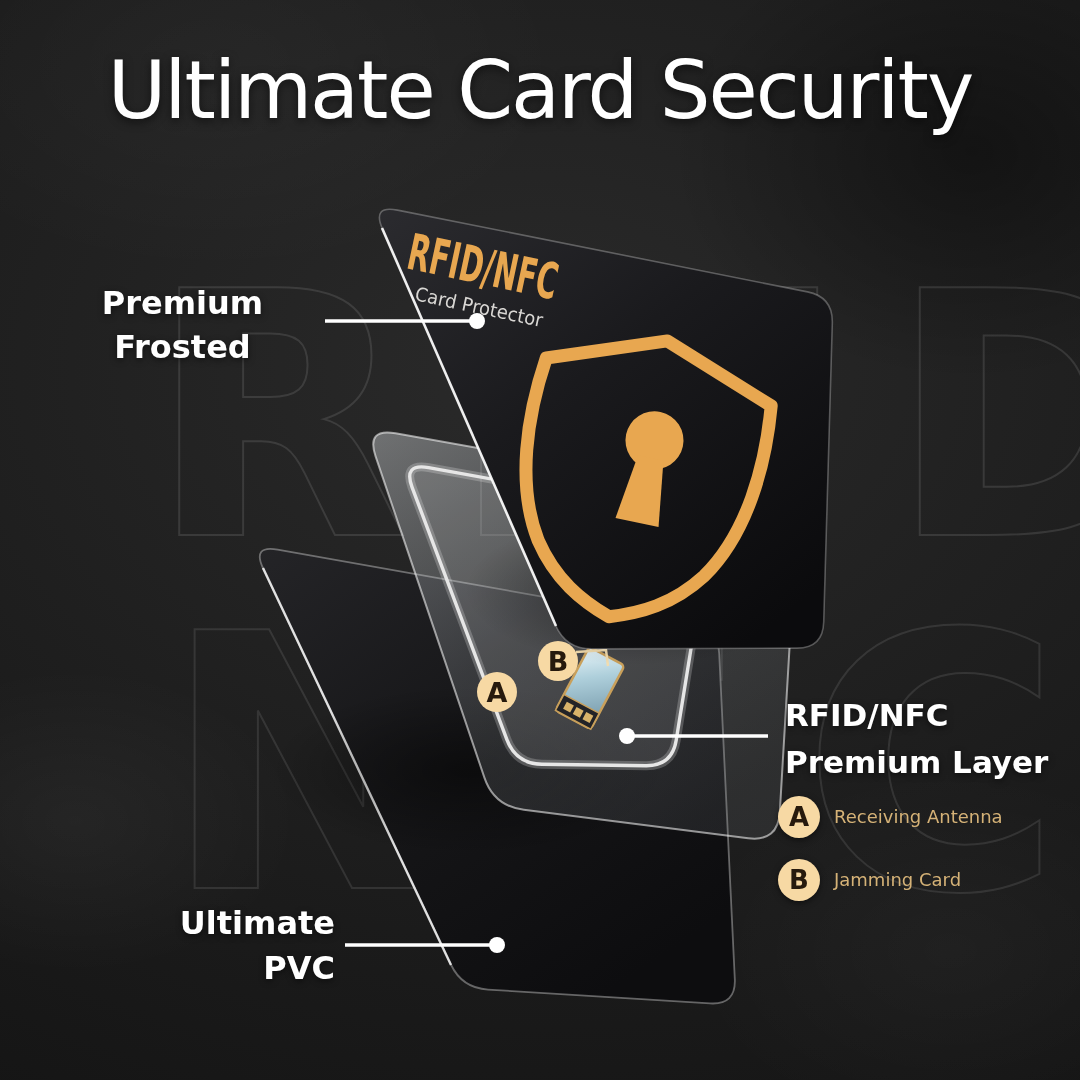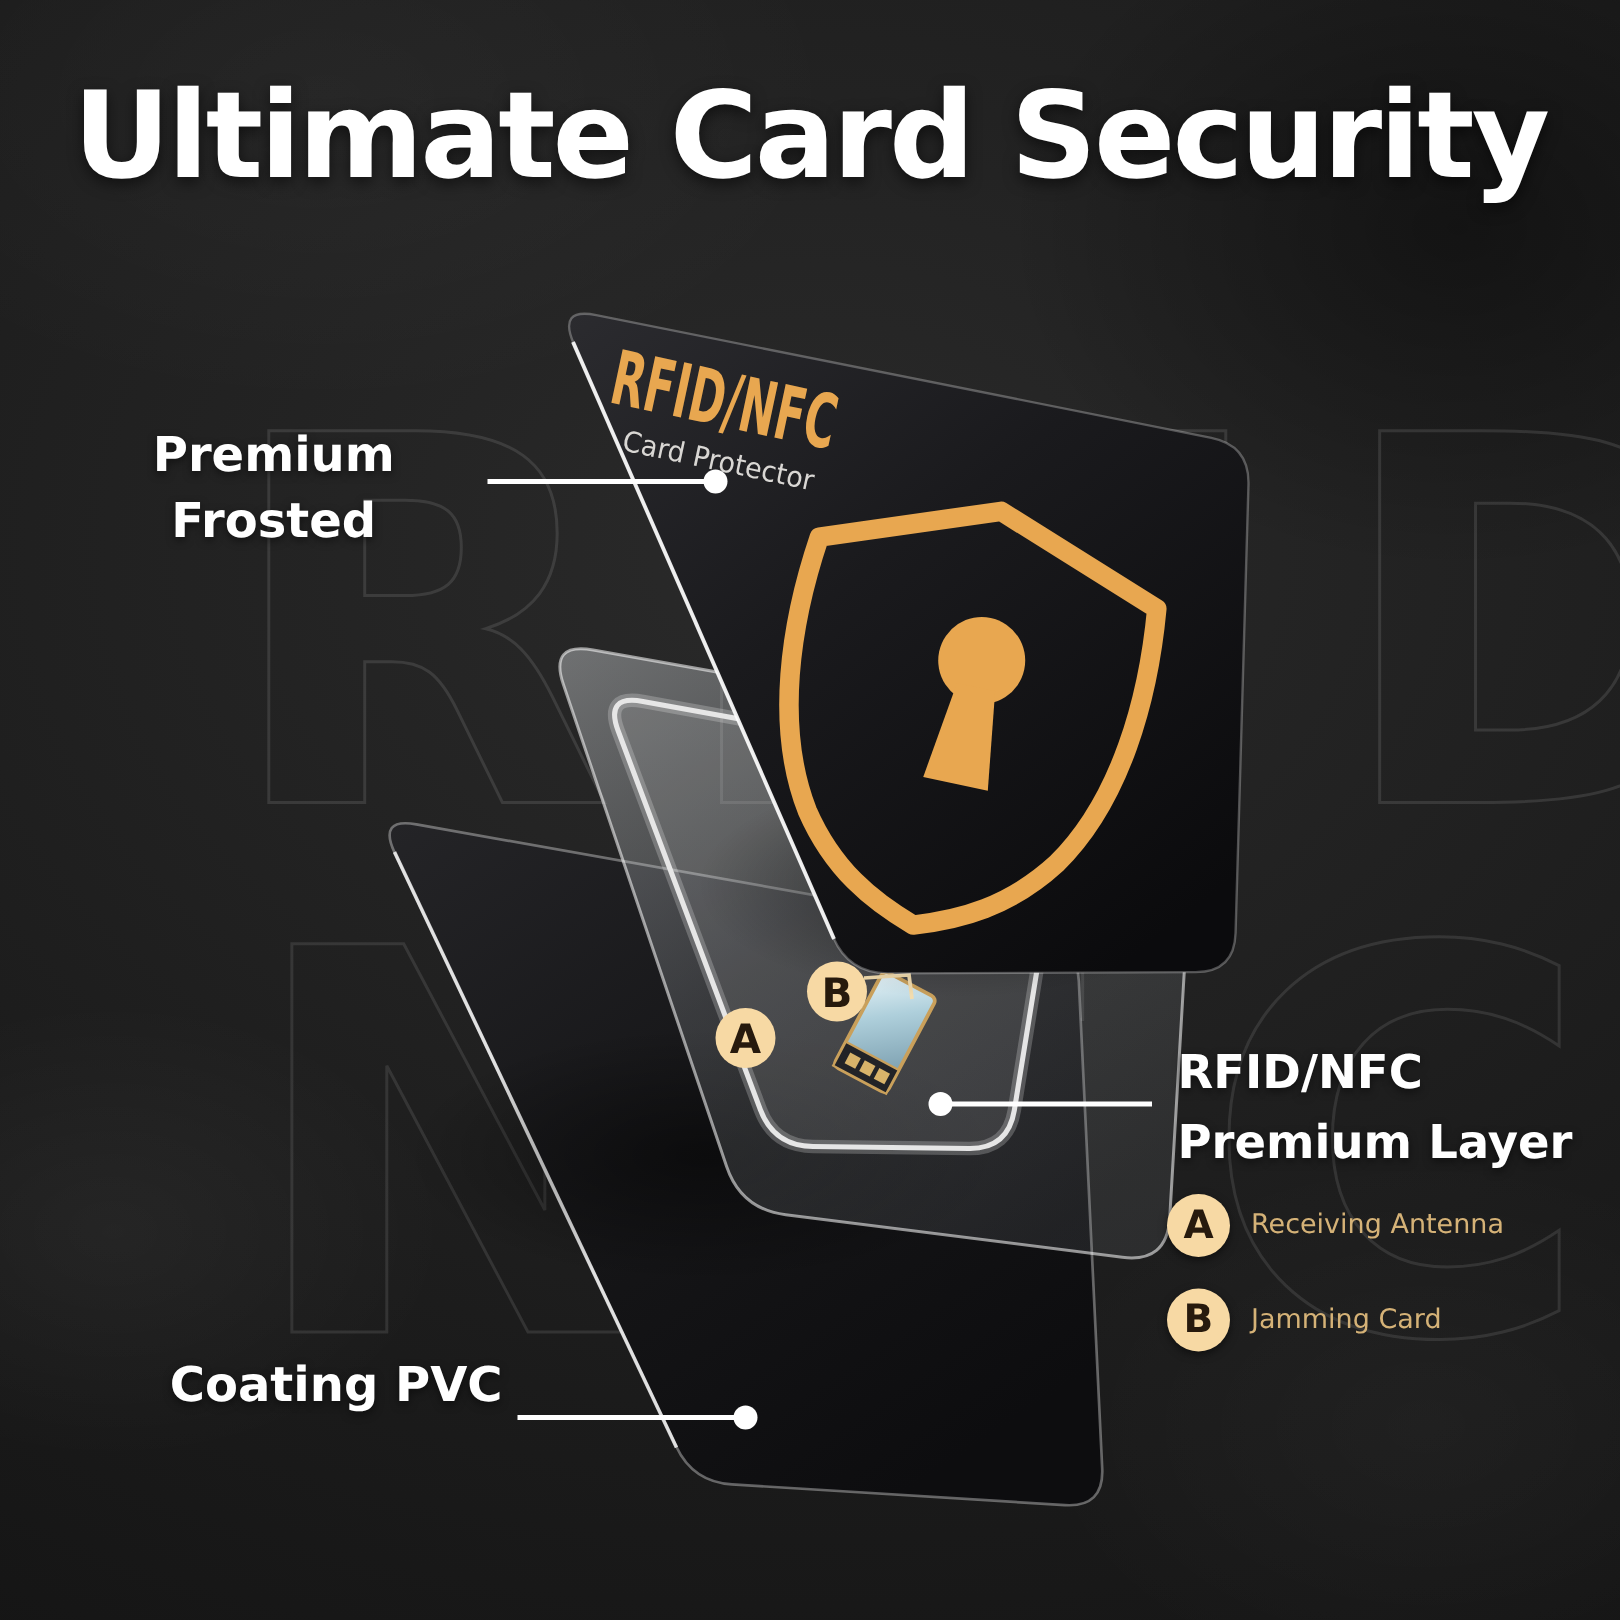--- a/index.html
+++ b/index.html
@@ -9,21 +9,21 @@
     background:
       radial-gradient(320px 220px at 7% 76%, rgba(255,255,255,0.045), transparent 70%),
       radial-gradient(420px 320px at 90% 14%, rgba(0,0,0,0.40), transparent 72%),
       radial-gradient(500px 300px at 20% 6%, rgba(255,255,255,0.03), transparent 70%),
       radial-gradient(380px 260px at 88% 88%, rgba(255,255,255,0.03), transparent 70%),
       radial-gradient(1500px 1100px at 50% 34%, #2a2a2a 0%, #1b1b1b 52%, #0f0f0f 100%);
   }
   .abs{position:absolute;}
   #page-title{
     top:44px;left:0;width:1080px;text-align:center;
-    font-size:80px;font-weight:700;letter-spacing:-2px;color:#FFFFFF;
+    font-size:80px;font-weight:400;letter-spacing:-2px;color:#FFFFFF;
     text-shadow:0 3px 10px rgba(0,0,0,0.55);z-index:30;
   }
   svg#scene{top:0;left:0;z-index:10;}
   .callout{color:#FFFFFF;font-weight:700;z-index:30;text-shadow:0 2px 6px rgba(0,0,0,0.5);}
   #callout-frosted{left:35px;top:281px;width:295px;text-align:center;font-size:32px;line-height:1.38;}
   #callout-blocking{left:785px;top:692px;font-size:31px;line-height:1.5;}
   #callout-pvc{left:100px;top:901px;width:235px;text-align:right;font-size:32px;line-height:1.4;}
   #legend{left:778px;top:796px;z-index:30;}
   .legend-row{display:flex;align-items:center;gap:14px;margin-bottom:21px;}
   .legend-badge{
@@ -140,14 +140,14 @@
   </div>
   <div class="legend-row">
     <div class="legend-badge">B</div>
     <div class="legend-label">
       <div>Jamming Card</div>
     </div>
   </div>
 </div>
 
 <div id="callout-pvc" class="abs callout">
-  <div>Coating PVC</div>
+  <div>Ultimate PVC</div>
 </div>
 
 </body></html>

